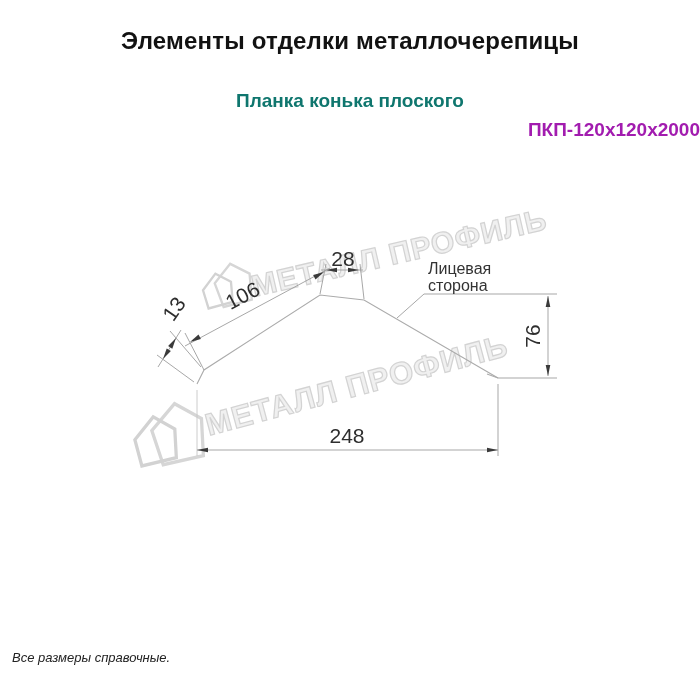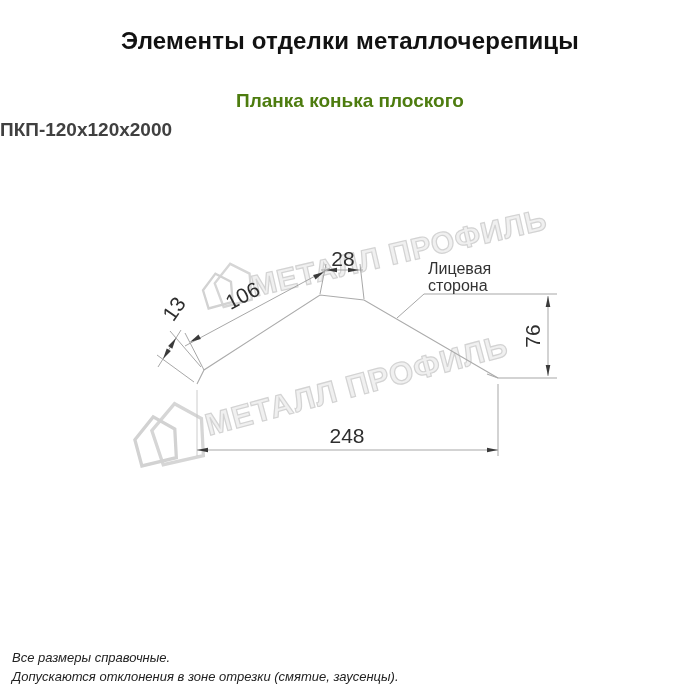--- a/index.html
+++ b/index.html
@@ -7,25 +7,25 @@
     width:700px;height:700px;background:#ffffff;position:relative;overflow:hidden;
     font-family:"Liberation Sans", sans-serif;
   }
   .sheet{position:absolute;inset:0;padding-left:8px;}
   .title{
     position:absolute;top:27px;left:0;width:700px;text-align:center;
     font-size:24px;font-weight:bold;color:#121212;letter-spacing:.2px;
   }
   .subtitle{
     position:absolute;top:90px;left:0;width:700px;text-align:center;
-    font-size:19px;font-weight:bold;color:#4d7c0f;
+    font-size:19px;font-weight:bold;color:#0f766e;
   }
   .subtitle2{
-    position:absolute;top:119px;left:0;width:700px;text-align:left;
-    font-size:19px;font-weight:bold;color:#404040;
+    position:absolute;top:119px;left:0;width:700px;text-align:right;
+    font-size:19px;font-weight:bold;color:#a21caf;
   }
   .wm-text{
     position:absolute;white-space:nowrap;font-weight:bold;line-height:1;
     color:rgba(255,255,255,0.45);
     -webkit-text-stroke:1.2px #d3d3d3;
     text-shadow:0 0 1px #e3e3e3;
     transform-origin:0 50%;
     letter-spacing:1px;
     z-index:1;
   }
@@ -126,16 +126,15 @@
 
     <g>
       <path class="dimline" d="M424,294 L397,318"></path>
       <text class="labeltext" x="428" y="274" text-anchor="start">Лицевая</text>
       <text class="labeltext" x="428" y="291" text-anchor="start">сторона</text>
     </g>
   </svg>
 
   <div class="notes">
     <div>Все размеры справочные.</div>
-    <div>Допускаются отклонения в зоне отрезки (смятие, заусенцы).</div>
   </div>
 
 </div>
 
 </body></html>

